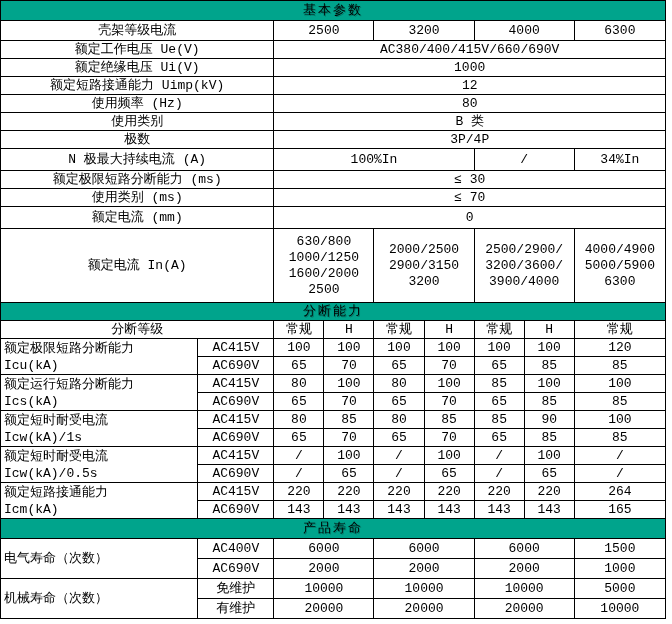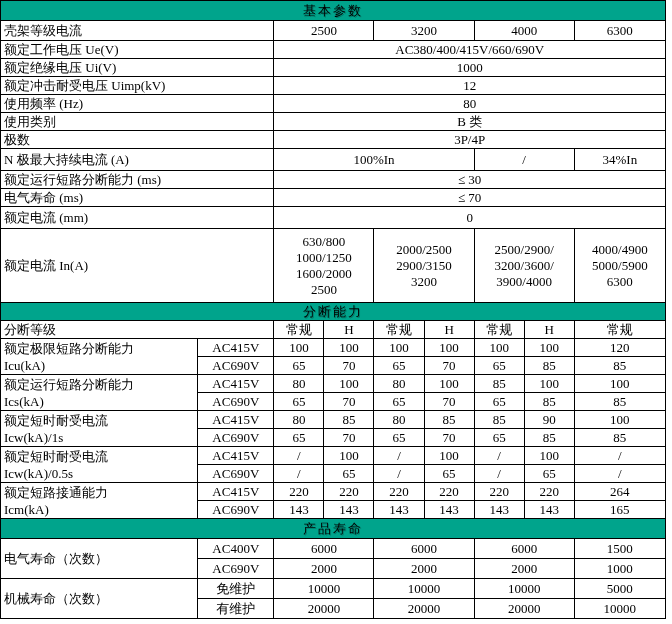--- a/index.html
+++ b/index.html
@@ -1,21 +1,21 @@
 <!DOCTYPE html>
 <html><head>
 <meta charset="utf-8">
 <style>
   html,body { margin:0; padding:0; background:#ffffff; }
   .page {
     position: relative;
     width: 672px;
     height: 624px;
     background: #ffffff;
-    font-family: Liberation Serif, serif;
+    font-family: Liberation Mono, monospace;
   }
   table.spec {
     border-collapse: collapse;
     table-layout: fixed;
     width: 666px;
     margin: 0;
   }
   table.spec td, table.spec th {
     border: 1px solid #000000;
     padding: 0 3px;
@@ -26,21 +26,21 @@
     line-height: 16px;
   }
   th.sec {
     background: #00a48c;
     color: #ffffff;
     text-align: center;
     font-size: 14px;
     letter-spacing: 2px;
     text-shadow: 1px 1px 0 rgba(0,0,0,0.25);
   }
-  td.lbl { text-align: left; padding-left: 5px; }
+  td.lbl { text-align: center; padding-left: 5px; }
   td.val, td.sub { text-align: center; }
   td.multi {
     text-align: center;
     white-space: pre-line;
     line-height: 17px;
     vertical-align: middle;
   }
   td.glbl { vertical-align: middle; padding-left: 5px; }
   td.glbl div { line-height: 17px; }
   tr.h20 { height: 20px; }
@@ -80,21 +80,21 @@
 
   <tr class="h18">
     <td class="lbl" colspan="2">额定工作电压 Ue(V)</td>
     <td class="val" colspan="7">AC380/400/415V/660/690V</td>
   </tr>
   <tr class="h18">
     <td class="lbl" colspan="2">额定绝缘电压 Ui(V)</td>
     <td class="val" colspan="7">1000</td>
   </tr>
   <tr class="h18">
-    <td class="lbl" colspan="2">额定冲击耐受电压 Uimp(kV)</td>
+    <td class="lbl" colspan="2">额定短路接通能力 Uimp(kV)</td>
     <td class="val" colspan="7">12</td>
   </tr>
   <tr class="h18">
     <td class="lbl" colspan="2">使用频率 (Hz)</td>
     <td class="val" colspan="7">80</td>
   </tr>
   <tr class="h18">
     <td class="lbl" colspan="2">使用类别</td>
     <td class="val" colspan="7">B 类</td>
   </tr>
@@ -104,25 +104,25 @@
   </tr>
 
   <tr class="h22">
     <td class="lbl" colspan="2">N 极最大持续电流 (A)</td>
     <td class="val" colspan="4">100%In</td>
     <td class="val" colspan="2">/</td>
     <td class="val">34%In</td>
   </tr>
 
   <tr class="h18">
-    <td class="lbl" colspan="2">额定运行短路分断能力 (ms)</td>
+    <td class="lbl" colspan="2">额定极限短路分断能力 (ms)</td>
     <td class="val" colspan="7">≤ 30</td>
   </tr>
   <tr class="h18">
-    <td class="lbl" colspan="2">电气寿命 (ms)</td>
+    <td class="lbl" colspan="2">使用类别 (ms)</td>
     <td class="val" colspan="7">≤ 70</td>
   </tr>
   <tr class="h22">
     <td class="lbl" colspan="2">额定电流 (mm)</td>
     <td class="val" colspan="7">0</td>
   </tr>
 
   <tr class="h74">
     <td class="lbl" colspan="2">额定电流 In(A)</td>
     <td class="multi" colspan="2">630/800

